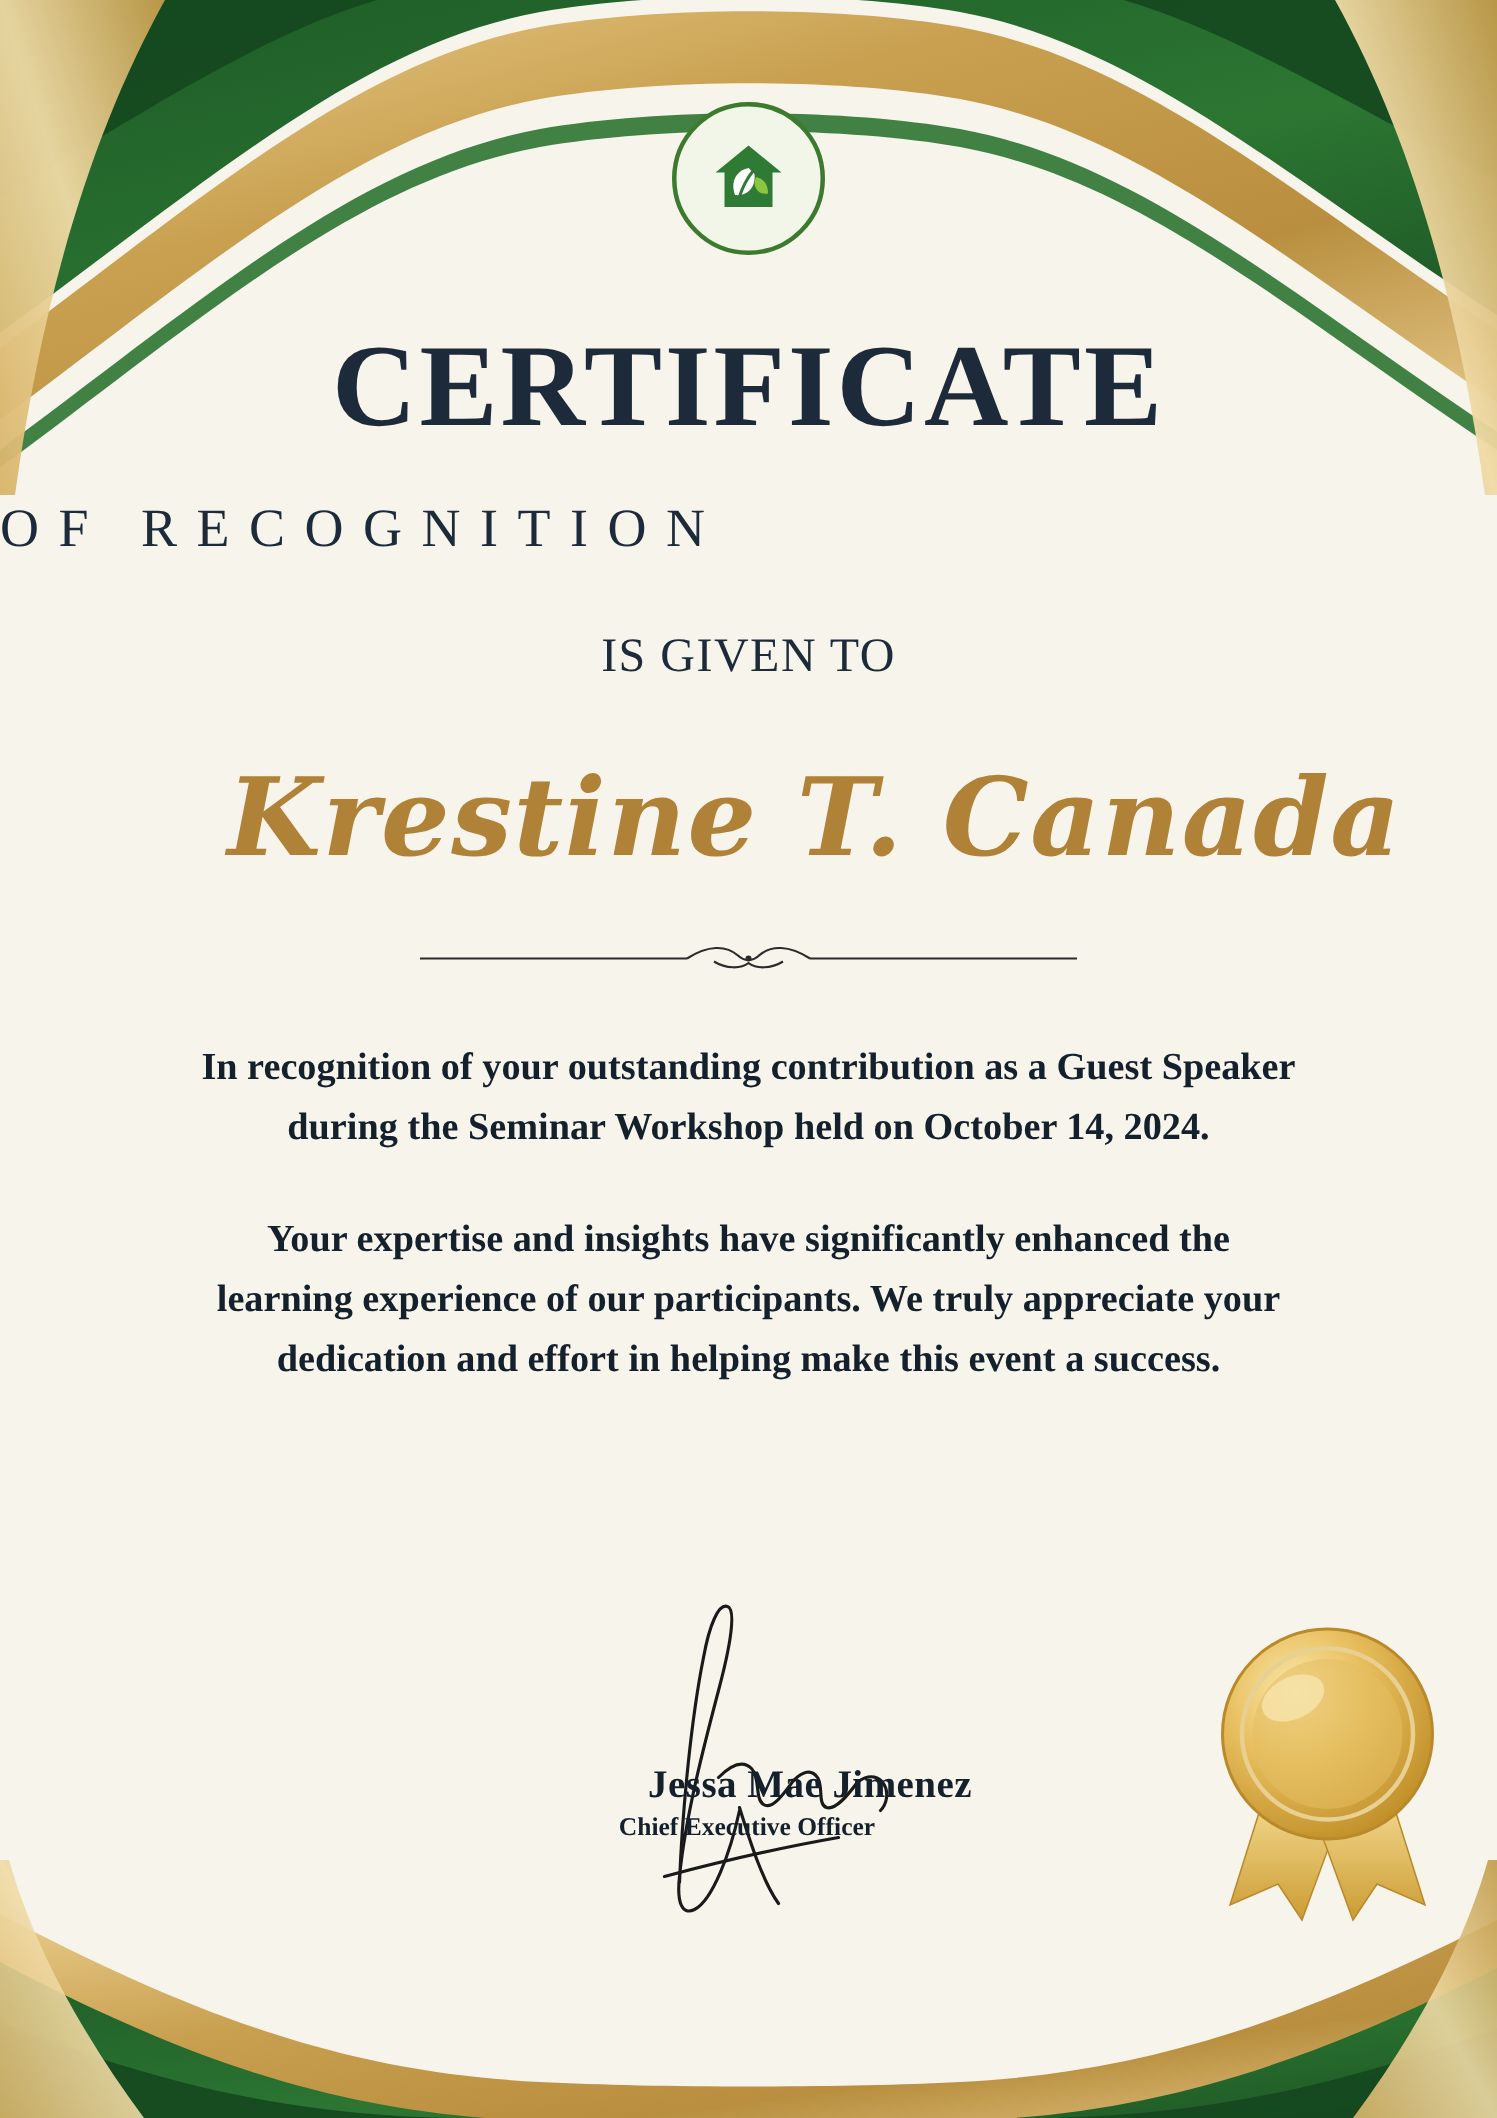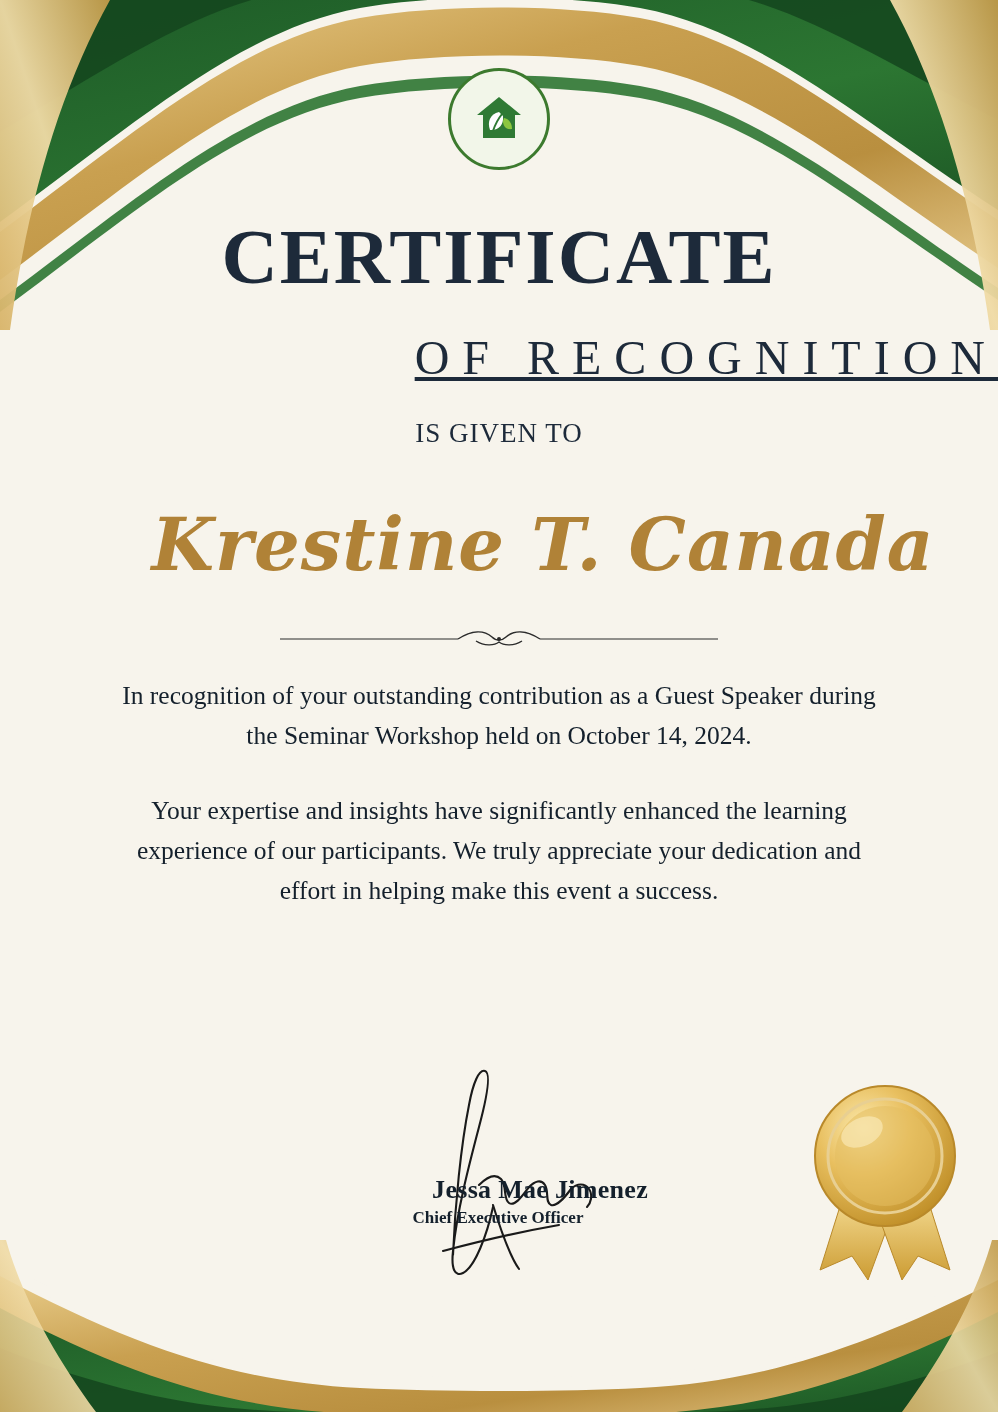--- a/index.html
+++ b/index.html
@@ -55,34 +55,33 @@
     font-weight: bold;
     letter-spacing: 2px;
     color: #1d2a3a;
     line-height: 1;
   }
   .subtitle {
     position: absolute;
     top: 334px;
     left: 0;
     width: 998px;
-    text-align: right;
-    font-size: 48px;
+    text-align: left;
+    font-size: 36px;
     letter-spacing: 13px;
     color: #1d2a3a;
     line-height: 1;
-    text-decoration: underline;
   }
   .given-to {
     position: absolute;
     top: 418px;
     left: 0;
     width: 998px;
     text-align: center;
-    font-size: 27px;
+    font-size: 32px;
     letter-spacing: 1px;
     color: #1d2a3a;
   }
   .recipient {
     position: absolute;
     top: 505px;
     left: 0;
     width: 998px;
     text-align: center;
     font-size: 72px;
@@ -104,21 +103,21 @@
   .body-text {
     position: absolute;
     top: 676px;
     left: 119px;
     width: 760px;
     text-align: center;
     font-size: 25.5px;
     line-height: 1.58;
     color: #14202c;
   }
-  .body-text p { margin: 0; }
+  .body-text p { margin: 15px; font-weight: bold; }
   .body-text p.second { margin-top: 34px; text-align: center; }
   .sig-mark {
     position: absolute;
     left: 383px;
     top: 1055px;
     width: 240px;
     height: 230px;
   }
   .sig-name {
     position: absolute;

